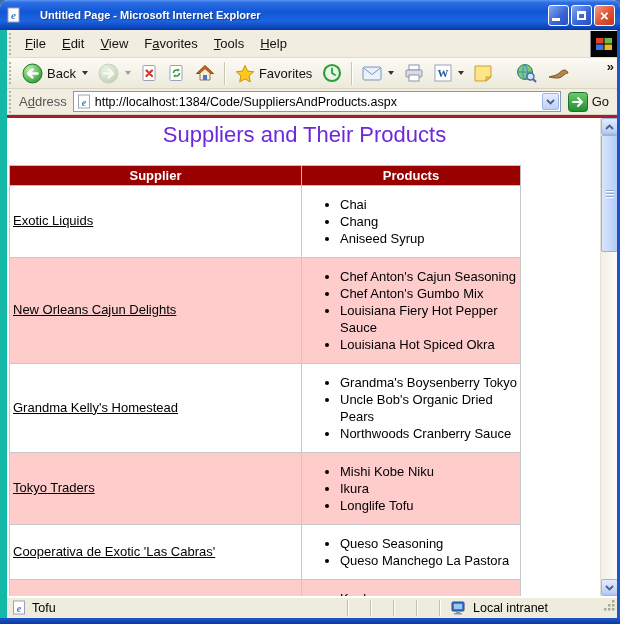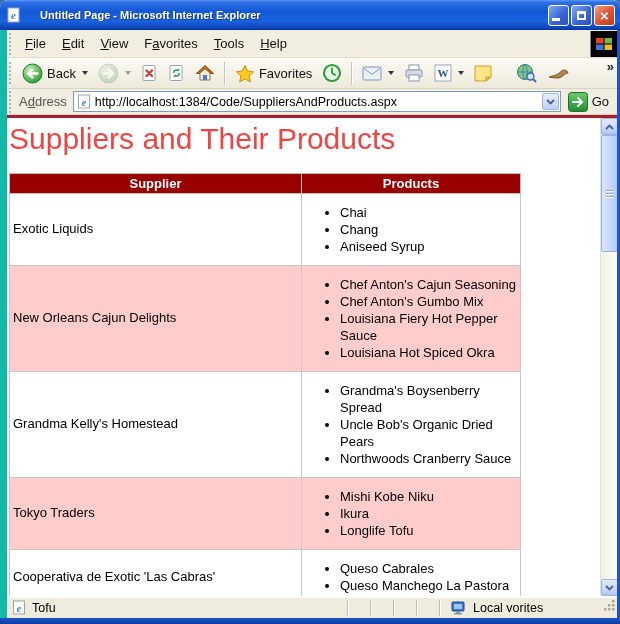--- a/index.html
+++ b/index.html
@@ -48,26 +48,26 @@
     border:1px solid #7F9DB9; padding-left:3px; }
   .addr-input { flex:1; border:none; outline:none; font-size:12.5px; font-family:"Liberation Sans",sans-serif;
     color:#000; background:transparent; margin-left:4px; }
   .combo-btn { width:17px; height:17px; margin:1px; background:linear-gradient(180deg,#E6EEFB,#BCD1F5);
     border:1px solid #9DB6E4; border-radius:2px; display:flex; align-items:center; justify-content:center; cursor:pointer; }
   .go-btn { display:flex; align-items:center; gap:4px; margin-left:5px; padding:1px 4px 1px 2px;
     font-size:13px; color:#111; cursor:pointer; border-radius:3px; }
   
   .viewport { height:481px; border-top:3px solid #A51E2D; background:#fff; display:flex; overflow:hidden; }
   .pagearea { width:597px; height:100%; overflow:hidden; background:#fff; }
-  .page-heading { font-size:30px; font-weight:400; color:#ef4444; margin:4px 0 0 2px; letter-spacing:0; }
+  .page-heading { font-size:22px; font-weight:400; color:#6d28d9; margin:4px 0 0 2px; letter-spacing:0;text-align:center; }
   table.suppliers { border-collapse:collapse; width:512px; margin:17px 0 0 2px; font-size:13px; color:#000; }
   table.suppliers th { background:#990000; color:#fff; font-weight:bold; text-align:center;
     padding:2px; border:1px solid #BFBFBF; font-size:13px; }
   table.suppliers td { border:1px solid #C8C8C8; vertical-align:middle;margin-top:32px; }
-  td.sup-cell { width:292px; padding:0 2px 2px 3px; }
+  td.sup-cell { width:292px; padding:0 2px 2px 3px;text-decoration:underline; }
   td.prod-cell ul { margin:10px 0; padding-left:38px; }
   td.prod-cell li { line-height:17px; }
   tr.alt { background:#FFCCCC; }
   
   .scrollbar { width:17px; height:100%; background:linear-gradient(90deg,#F2EFE6,#FDFCF8);
     display:flex; flex-direction:column; position:relative; border-left:1px solid #E4E0D2; }
   .sb-btn { width:17px; height:17px; background:linear-gradient(180deg,#E3EBFA,#BED2F5 80%,#AAC2EE);
     border:1px solid #9DB6E4; border-radius:2px; display:flex; align-items:center; justify-content:center; cursor:pointer; }
   .sb-btn.down { position:absolute; bottom:0; }
   .sb-thumb { position:absolute; top:17px; left:0; width:17px; height:117px; cursor:pointer;
@@ -346,21 +346,21 @@
                 <li>Louisiana Fiery Hot Pepper Sauce</li>
                 <li>Louisiana Hot Spiced Okra</li>
               </ul>
             </td>
           </tr>
 
           <tr>
             <td class="sup-cell">Grandma Kelly's Homestead</td>
             <td class="prod-cell">
               <ul>
-                <li>Grandma's Boysenberry Spread</li>
+                <li>Grandma's Boysenberry Tokyo</li>
                 <li>Uncle Bob's Organic Dried Pears</li>
                 <li>Northwoods Cranberry Sauce</li>
               </ul>
             </td>
           </tr>
 
           <tr class="alt">
             <td class="sup-cell">Tokyo Traders</td>
             <td class="prod-cell">
               <ul>
@@ -368,21 +368,21 @@
                 <li>Ikura</li>
                 <li>Longlife Tofu</li>
               </ul>
             </td>
           </tr>
 
           <tr>
             <td class="sup-cell">Cooperativa de Exotic 'Las Cabras'</td>
             <td class="prod-cell">
               <ul>
-                <li>Queso Cabrales</li>
+                <li>Queso Seasoning</li>
                 <li>Queso Manchego La Pastora</li>
               </ul>
             </td>
           </tr>
 
           <tr class="alt">
             <td class="sup-cell">Mayumi's</td>
             <td class="prod-cell">
               <ul>
                 <li>Konbu</li>
@@ -429,21 +429,21 @@
       <span class="sb-div"></span>
       <span class="sb-zone">
         <span class="icn">
           <svg width="16" height="14">
               <rect x="1" y="1" width="12" height="9" rx="1" fill="#3A78D8" stroke="#204888"></rect>
               <rect x="3" y="3" width="8" height="5" fill="#9CC8F0"></rect>
               <rect x="5" y="10" width="4" height="2" fill="#8A94A8"></rect>
               <rect x="3" y="12" width="8" height="1.5" fill="#8A94A8"></rect>
             </svg>
         </span>
-        <span>Local vorites</span>
+        <span>Local intranet</span>
       </span>
       <span class="sb-resize">
         <svg width="13" height="13">
             <g fill="#ACA899">
               <rect x="9" y="1" width="2.5" height="2.5"></rect>
               <rect x="9" y="5" width="2.5" height="2.5"></rect>
               <rect x="5" y="5" width="2.5" height="2.5"></rect>
               <rect x="9" y="9" width="2.5" height="2.5"></rect>
               <rect x="5" y="9" width="2.5" height="2.5"></rect>
               <rect x="1" y="9" width="2.5" height="2.5"></rect>

